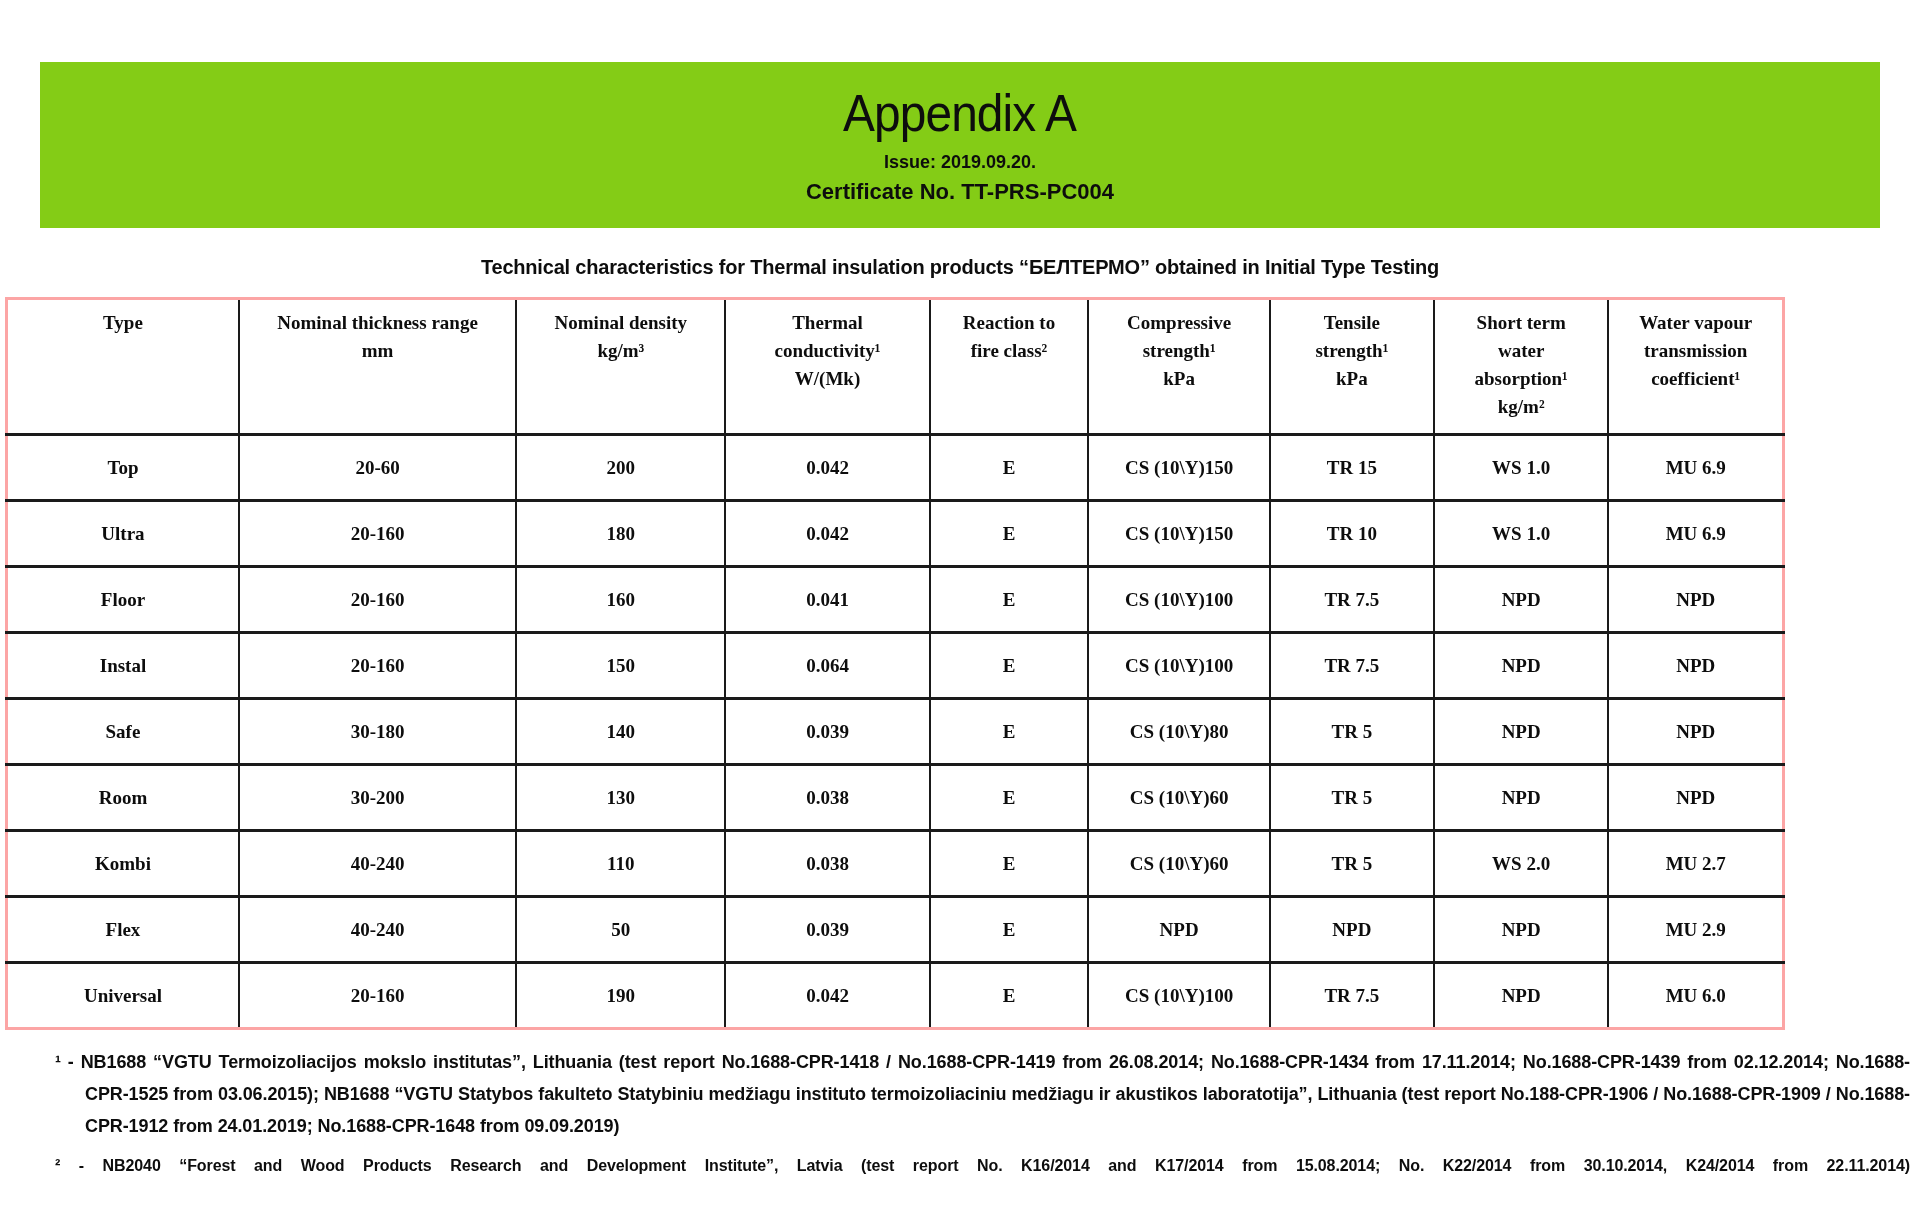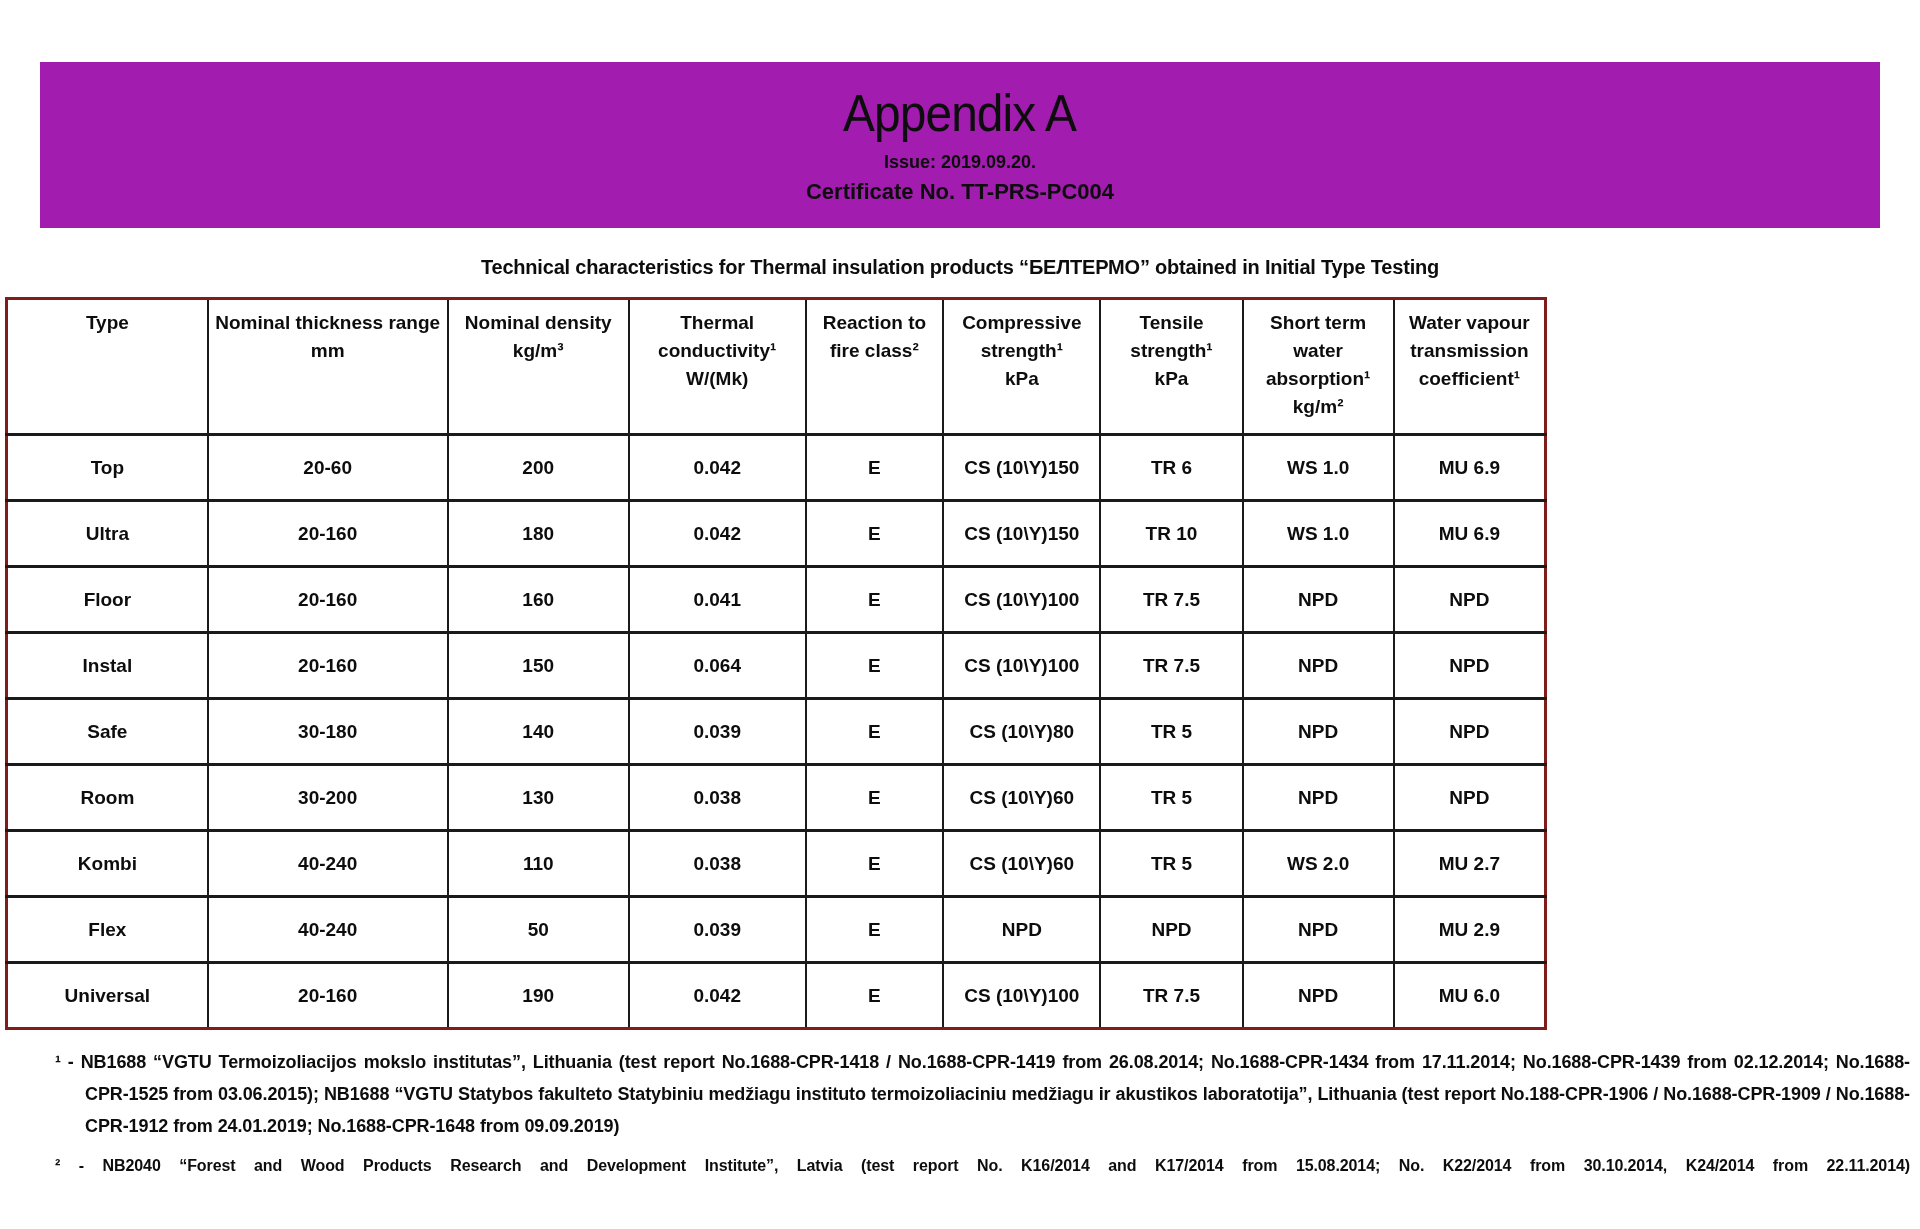--- a/index.html
+++ b/index.html
@@ -49,24 +49,25 @@
     margin-top: 28px;
     text-align: center;
     font-size: 20px;
     font-weight: 700;
     letter-spacing: -0.2px;
   }
 
   
   table.char-table {
     margin: 18px 5px 0 5px;
-    width: 1542px;
+    width: 1780px;
     border-collapse: collapse;
     table-layout: fixed;
-    border: 3px solid #7f1d1d;
+    border: 3px solid #fca5a5;
+    font-family: Liberation Serif, serif;
   }
   table.char-table th {
     border: 2px solid #1a1a1a;
     border-bottom-width: 3px;
     vertical-align: top;
     padding-top: 9px;
     font-size: 19px;
     font-weight: 700;
     text-align: center;
     white-space: pre-line;
@@ -100,21 +101,21 @@
     line-height: 20px;
     margin-top: 14px;
     text-align-last: justify;
   }
 </style>
 </head>
 <body>
 
 <div class="page">
 
-  <header class="banner" style="background: #a21caf;">
+  <header class="banner" style="background: #84cc16;">
     <h1>Appendix A</h1>
     <div class="issue">Issue: 2019.09.20.</div>
     <div class="cert">Certificate No. TT-PRS-PC004</div>
   </header>
 
   <div class="table-title">Technical characteristics for Thermal insulation products “БЕЛТЕРМО” obtained in Initial Type Testing</div>
 
   <table class="char-table">
     <thead>
       <tr id="header-row">
@@ -144,21 +145,21 @@
         </tr>
     </thead>
     <tbody id="table-body">
         <tr>
           <td>Top</td>
           <td>20-60</td>
           <td>200</td>
           <td>0.042</td>
           <td>E</td>
           <td>CS (10\Y)150</td>
-          <td>TR 6</td>
+          <td>TR 15</td>
           <td>WS 1.0</td>
           <td>MU 6.9</td>
         </tr>
         <tr>
           <td>Ultra</td>
           <td>20-160</td>
           <td>180</td>
           <td>0.042</td>
           <td>E</td>
           <td>CS (10\Y)150</td>

